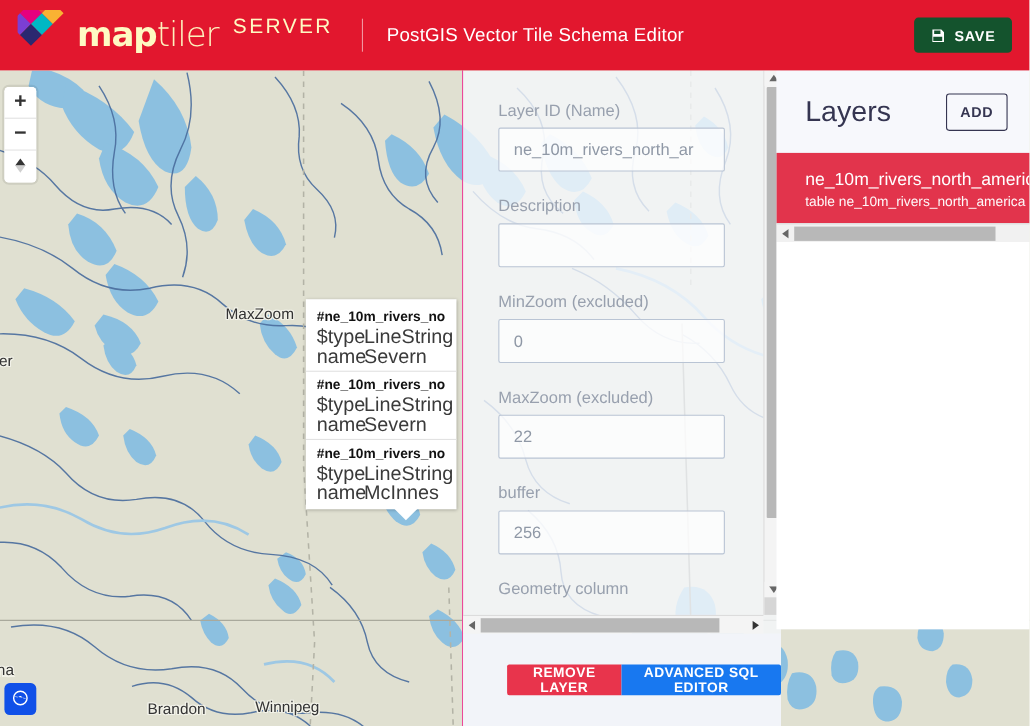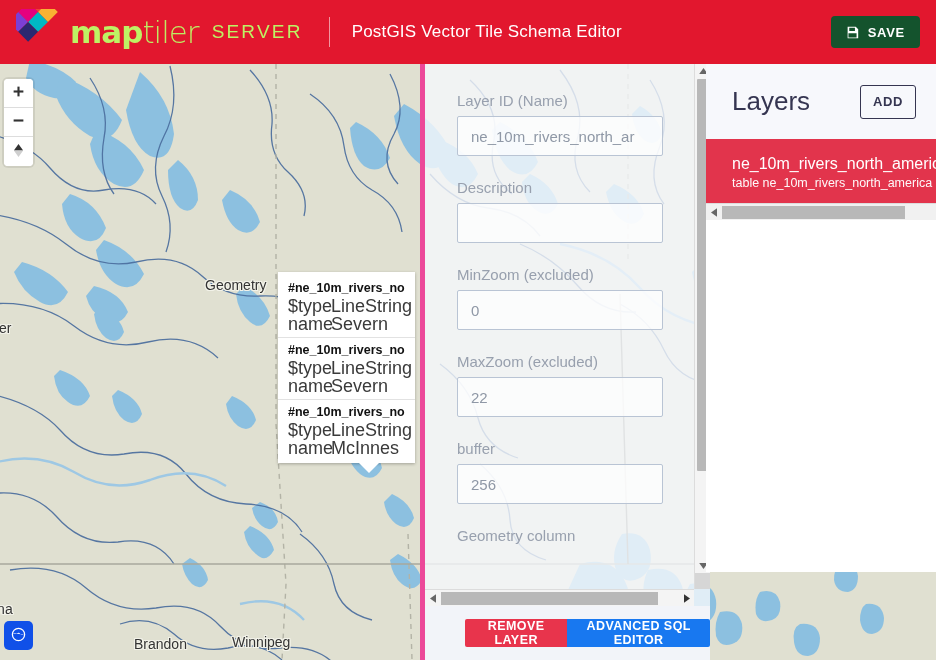--- a/index.html
+++ b/index.html
@@ -15,21 +15,21 @@
 
   
   #header {
     position: absolute; left: 0; top: 0; width: 936px; height: 64px;
     background: #e2172e;
     display: flex; align-items: center;
     z-index: 60;
   }
   .logo-wrap { display: flex; align-items: center; margin-left: 16px; }
   .logo-mark { width: 44px; height: 46px; display: block; }
-  .logo-text { margin-left: 10px; display: flex; align-items: center; color: #bef264; }
+  .logo-text { margin-left: 10px; display: flex; align-items: flex-start; color: #fef9c3; }
   .logo-map {
     font-size: 31px; font-weight: bold; letter-spacing: -1px;
     font-family: "DejaVu Sans", sans-serif;
   }
   .logo-tiler {
     font-size: 31px; font-weight: 300; letter-spacing: -1px;
     font-family: "DejaVu Sans", sans-serif; opacity: .97;
   }
   .logo-server {
     font-size: 19px; font-weight: 400; letter-spacing: 2.2px;
@@ -116,21 +116,21 @@
     white-space: nowrap; overflow: hidden; line-height: 17px;
   }
   .popup-row { display: flex; line-height: 18px; font-size: 18px; color: #3a3a3a; }
   .popup-key { width: 43px; flex: none; }
   .popup-val { }
 
   
   #layer-form-panel {
     position: absolute; left: 420px; top: 64px; width: 290px; height: 596px;
     background: rgba(245,247,251,.80);
-    border-left: 5px solid #ec4899;
+    border-left: 1px solid #ec4899;
     z-index: 40;
     display: flex; flex-direction: column;
   }
   #layer-form-scroll {
     position: relative; flex: 1 1 auto; overflow: hidden;
     padding: 28px 20px 0 32px;
   }
   .field { margin-bottom: 23px; }
   .field-label {
     display: block; font-size: 15px; color: #98a0ae; margin-bottom: 7px;
@@ -175,21 +175,21 @@
     display: flex; align-items: center; justify-content: center; cursor: pointer;
   }
   .hs-arrow.left { left: 0; }
   .hs-arrow.right { right: 0; }
   #form-hscroll .hs-thumb {
     position: absolute; left: 16px; top: 2px; width: 217px; height: 13px;
     background: #b8b8b8; cursor: pointer;
   }
 
   #form-footer {
-    flex: none; height: 54px; background: #f2f4f9;
+    flex: none; height: 84px; background: #f2f4f9;
     display: flex; align-items: center; padding-left: 40px; gap: 0;
   }
   .footer-btn {
     height: 28px; padding: 0 12px; border: none; cursor: pointer;
     color: #fff; font-size: 12.5px; font-weight: bold; letter-spacing: .45px;
     font-family: "Liberation Sans", sans-serif; border-radius: 2px;
   }
   #remove-layer-button { background: #e8344c; border-radius: 2px 0 0 2px; }
   #advanced-sql-button { background: #1878f0; border-radius: 0 2px 2px 0; }
 
@@ -374,21 +374,21 @@
       </g>
 
       <g stroke="#a9a99c" stroke-width="1.3" fill="none">
         <path d="M-10 500 L936 500"></path>
       </g>
       <g stroke="#8c8c80" stroke-width="1.4" fill="none">
         <path d="M620 230 L628 500"></path>
       </g>
     </svg>
 
-    <div class="map-label" style="left:205px;top:213px;">Geometry</div>
+    <div class="map-label" style="left:205px;top:213px;">MaxZoom</div>
     <div class="map-label" style="left:-8px;top:256px;">ver</div>
     <div class="map-label" style="left:-6px;top:537px;">ina</div>
     <div class="map-label" style="left:134px;top:572px;">Brandon</div>
     <div class="map-label" style="left:232px;top:570px;">Winnipeg</div>
 
     <div id="map-nav-controls">
       <button class="map-ctrl-btn">
         <span>
           <svg width="13" height="13" viewBox="0 0 16 16" fill="#333">
             <rect x="6.7" y="2" width="2.6" height="12"></rect>

